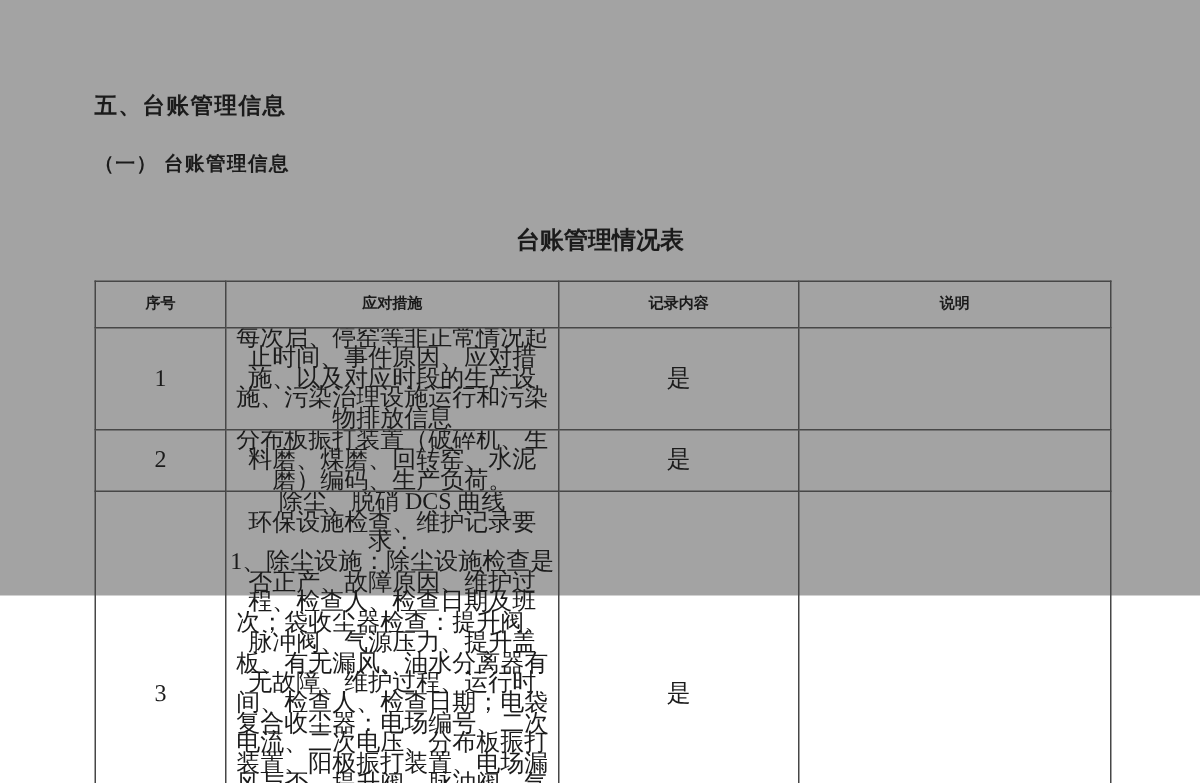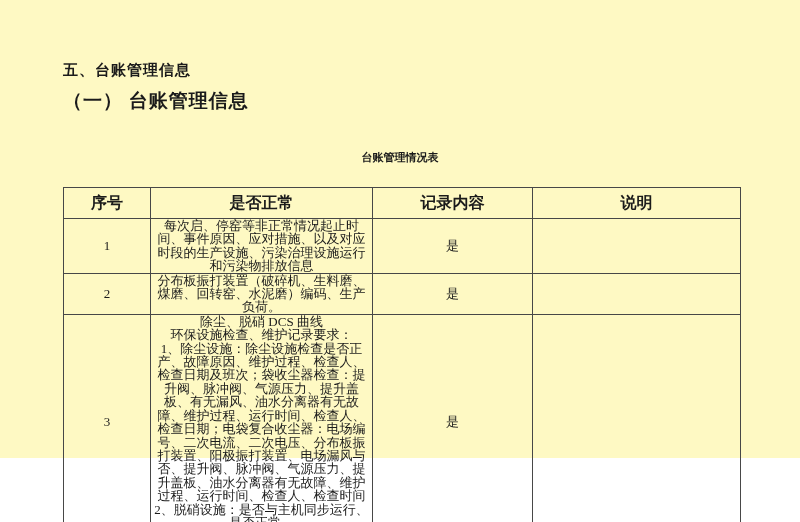--- a/index.html
+++ b/index.html
@@ -3,54 +3,54 @@
 <meta charset="utf-8">
 <style>
   * { margin: 0; padding: 0; box-sizing: border-box; }
   html, body {
     width: 800px; height: 522px;
     background: #ffffff;
     font-family: "Liberation Serif", "DejaVu Serif", serif;
     color: #1b1b1b;
     overflow: hidden;
   }
-  .page { position: relative; width: 800px; height: 458px; background: #fef9c3; }
+  .page { position: relative; width: 800px; height: 397px; background: #a3a3a3; }
 
   .h1 {
     position: absolute; left: 63px; top: 61px;
     font-size: 15px; font-weight: bold; letter-spacing: 1px;
   }
   .h2 {
-    position: absolute; left: 63px; top: 88px;
-    font-size: 19px; font-weight: bold; letter-spacing: 1px;
+    position: absolute; left: 63px; top: 100px;
+    font-size: 13px; font-weight: bold; letter-spacing: 1px;
   }
   .table-title {
     position: absolute; left: 0; top: 150px; width: 800px;
-    text-align: center; font-size: 11px; font-weight: bold;
+    text-align: center; font-size: 16px; font-weight: bold;
   }
 
   table.ledger {
     position: absolute; left: 63px; top: 187px;
     width: 677px;
     border-collapse: collapse;
     table-layout: fixed;
   }
   table.ledger th, table.ledger td {
     border: 1px solid #474747;
     text-align: center;
     vertical-align: middle;
     overflow: hidden;
   }
   table.ledger th {
-    font-size: 16px; font-weight: bold;
+    font-size: 10px; font-weight: bold;
     line-height: 13.5px;
     padding: 0 2px;
   }
   table.ledger td {
-    font-size: 13px;
+    font-size: 16px;
     line-height: 13.4px;
     padding: 0 1px;
   }
   td.content-cell { white-space: pre-line; }
   tr.rh  { height: 31px; }
   tr.r1  { height: 47px; }
   tr.r2  { height: 35px; }
   tr.r3  { height: 161px; }
 </style>
 </head>
@@ -67,21 +67,21 @@
   <table class="ledger">
     <colgroup>
       <col style="width:87px">
       <col style="width:222px">
       <col style="width:160px">
       <col style="width:208px">
     </colgroup>
     <thead>
       <tr class="rh">
         <th>序号</th>
-        <th>是否正常</th>
+        <th>应对措施</th>
         <th>记录内容</th>
         <th>说明</th>
       </tr>
     </thead>
     <tbody>
       <tr class="r1">
         <td>1</td>
         <td class="content-cell">每次启、停窑等非正常情况起止时间、事件原因、应对措施、以及对应时段的生产设施、污染治理设施运行和污染物排放信息</td>
         <td>是</td>
         <td></td>

